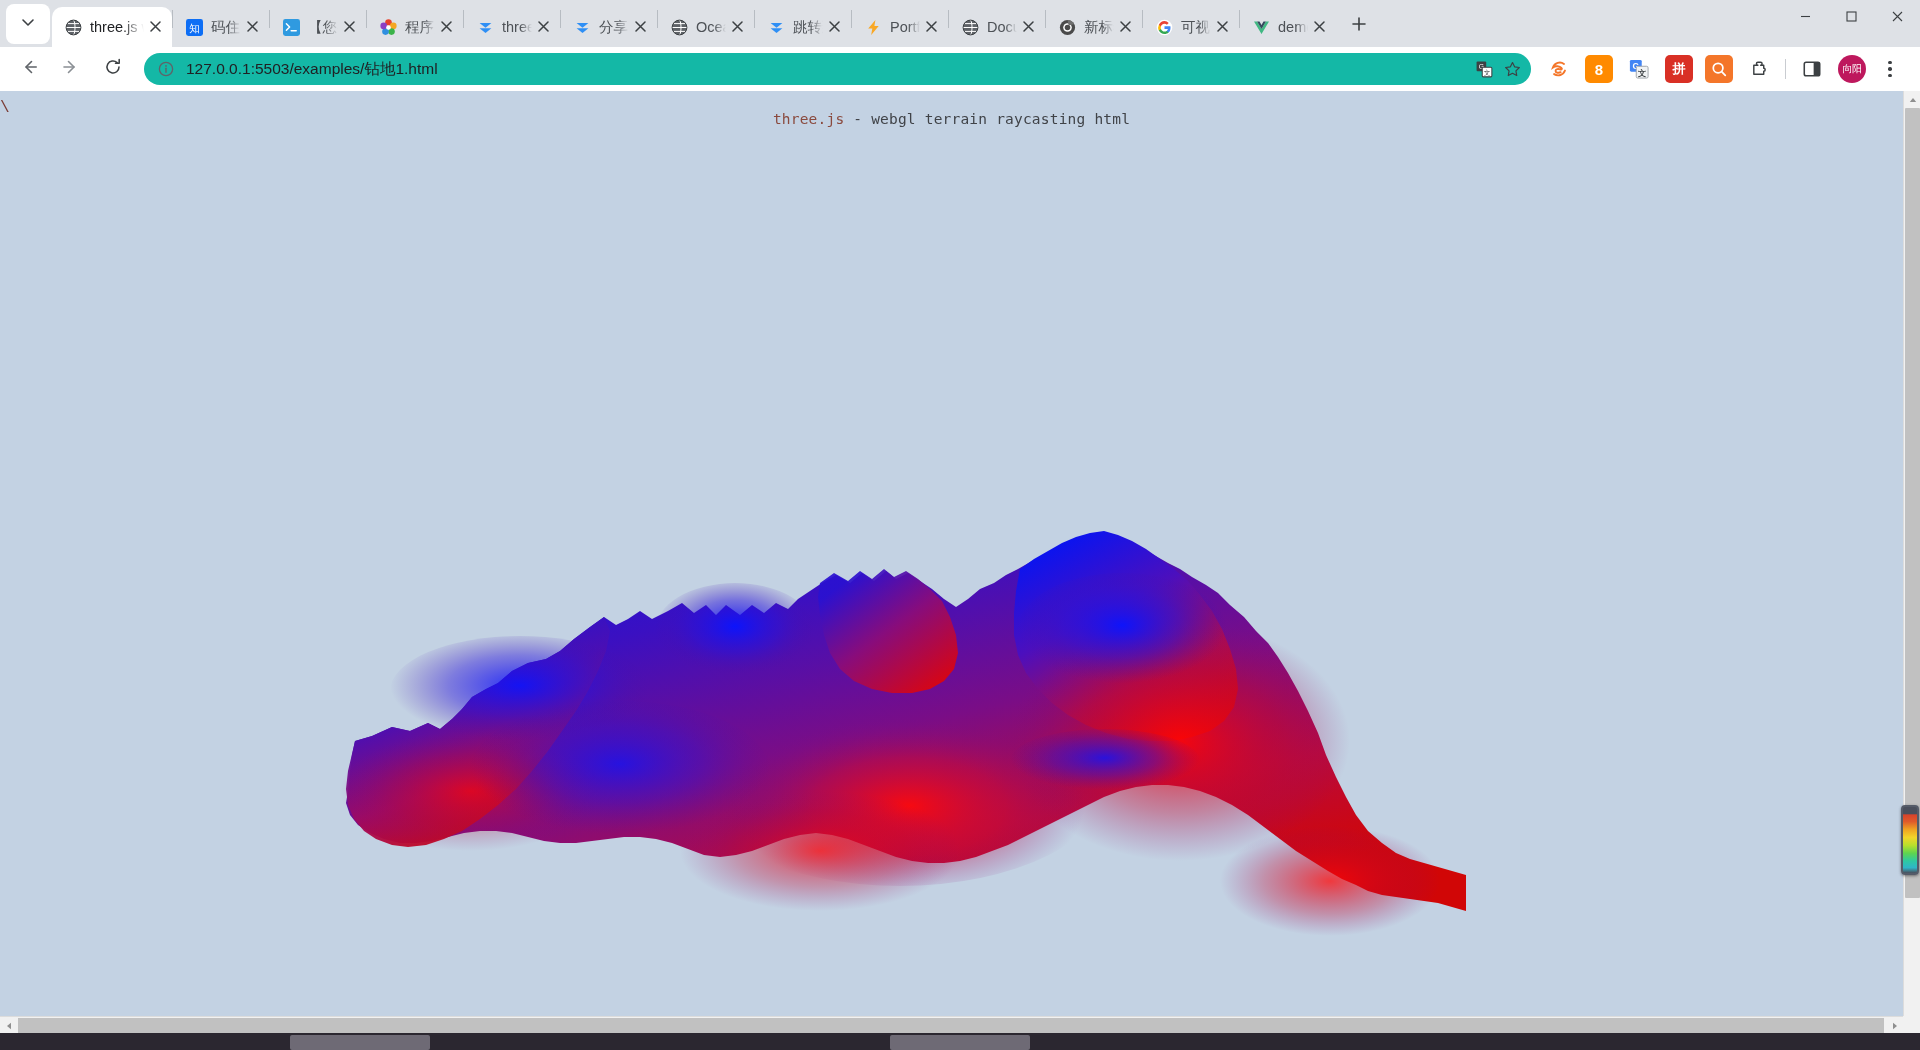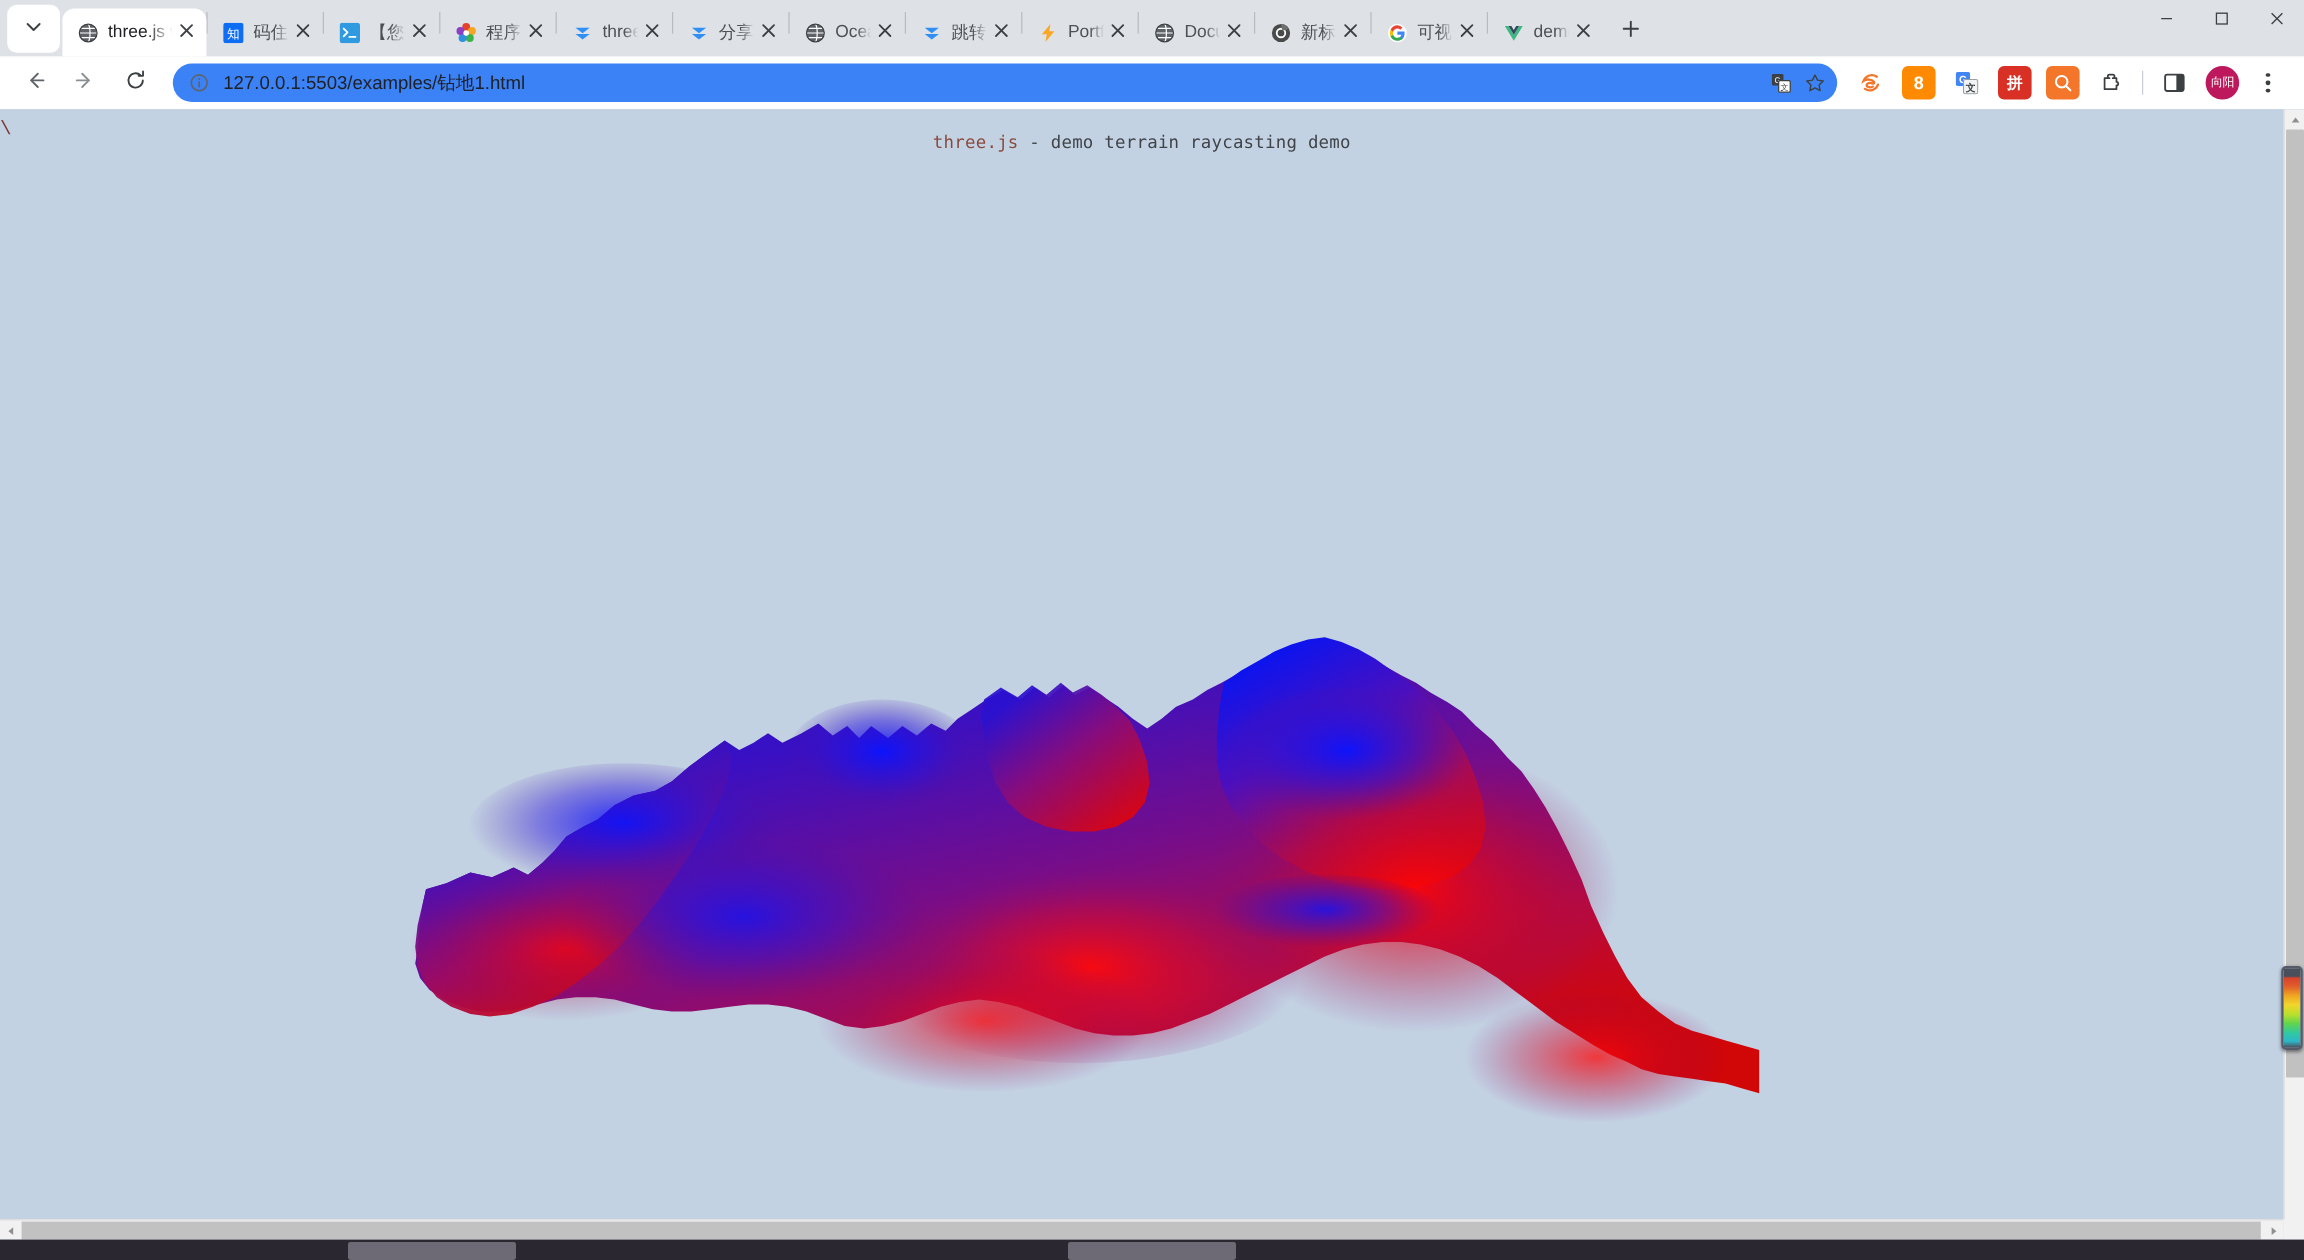--- a/index.html
+++ b/index.html
@@ -107,21 +107,21 @@
     margin: 0 4px;
     display: flex; align-items: center; justify-content: center;
     border-radius: 50%;
     flex: 0 0 34px;
   }
   .navbtn svg { width: 18px; height: 18px; }
 
   .omnibox {
     flex: 1 1 auto;
     height: 32px;
-    background: #3b82f6;
+    background: #14b8a6;
     border-radius: 16px;
     display: flex; align-items: center;
     padding: 0 6px 0 12px;
     margin: 0 8px 0 10px;
   }
   .omni-info { width: 20px; height: 20px; flex: 0 0 20px; display:flex; align-items:center; justify-content:center; margin-right: 10px;}
   .omni-info svg { width: 16px; height: 16px; }
   .omni-url {
     flex: 1 1 auto;
     font-size: 15.5px;
@@ -647,21 +647,21 @@
       <i></i>
   </div>
 </div>
 
 <div class="viewport">
   <div class="content">
 
     <div class="stray-slash">\</div>
 
     <div class="page-title">
-      <span class="link">three.js</span><span> - demo terrain raycasting demo</span>
+      <span class="link">three.js</span><span> - webgl terrain raycasting html</span>
     </div>
 
     <div class="terrain-wrap">
       <svg viewBox="0 0 1903 942" preserveAspectRatio="none">
         <defs>
           <linearGradient id="gradMain" x1="0" y1="0" x2="0.68" y2="1">
             <stop offset="0%" stop-color="#0b17e8"></stop>
             <stop offset="30%" stop-color="#3a10c2"></stop>
             <stop offset="58%" stop-color="#7a0d86"></stop>
             <stop offset="80%" stop-color="#b80a3e"></stop>

